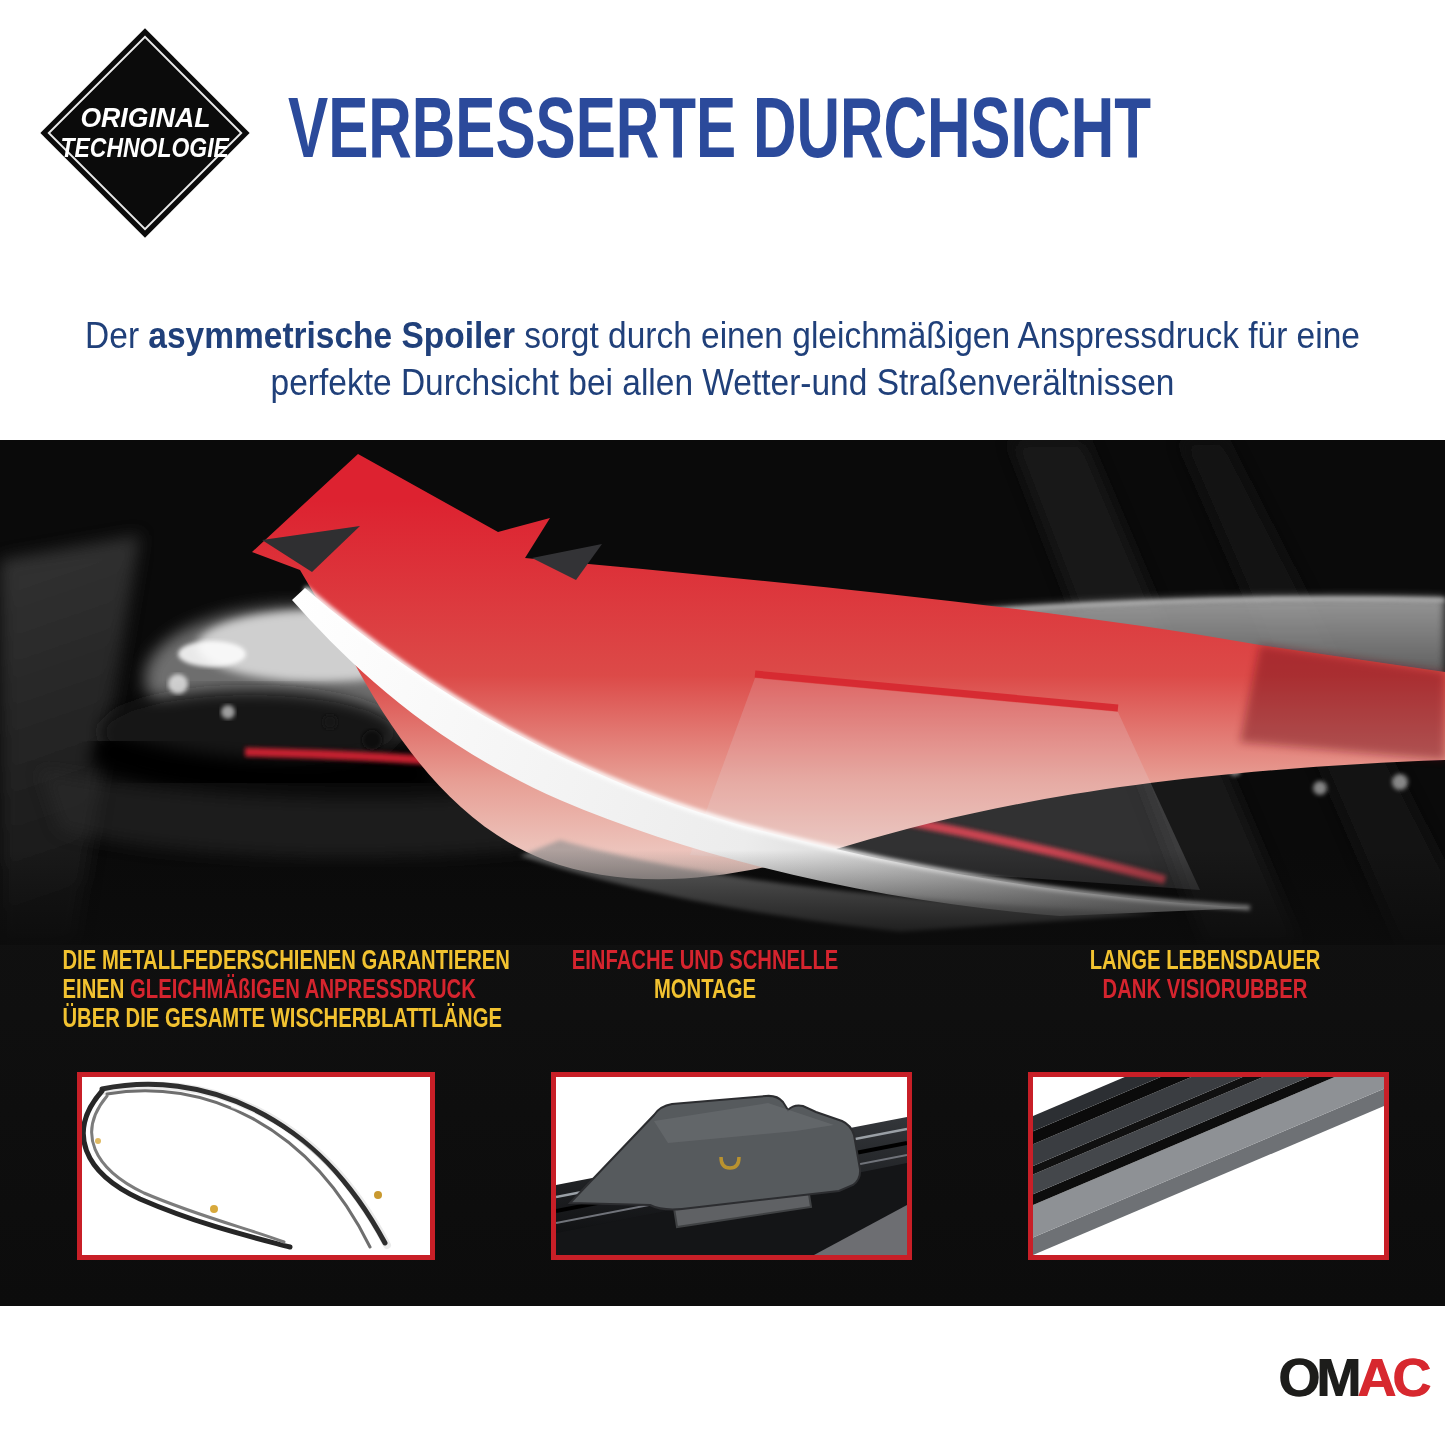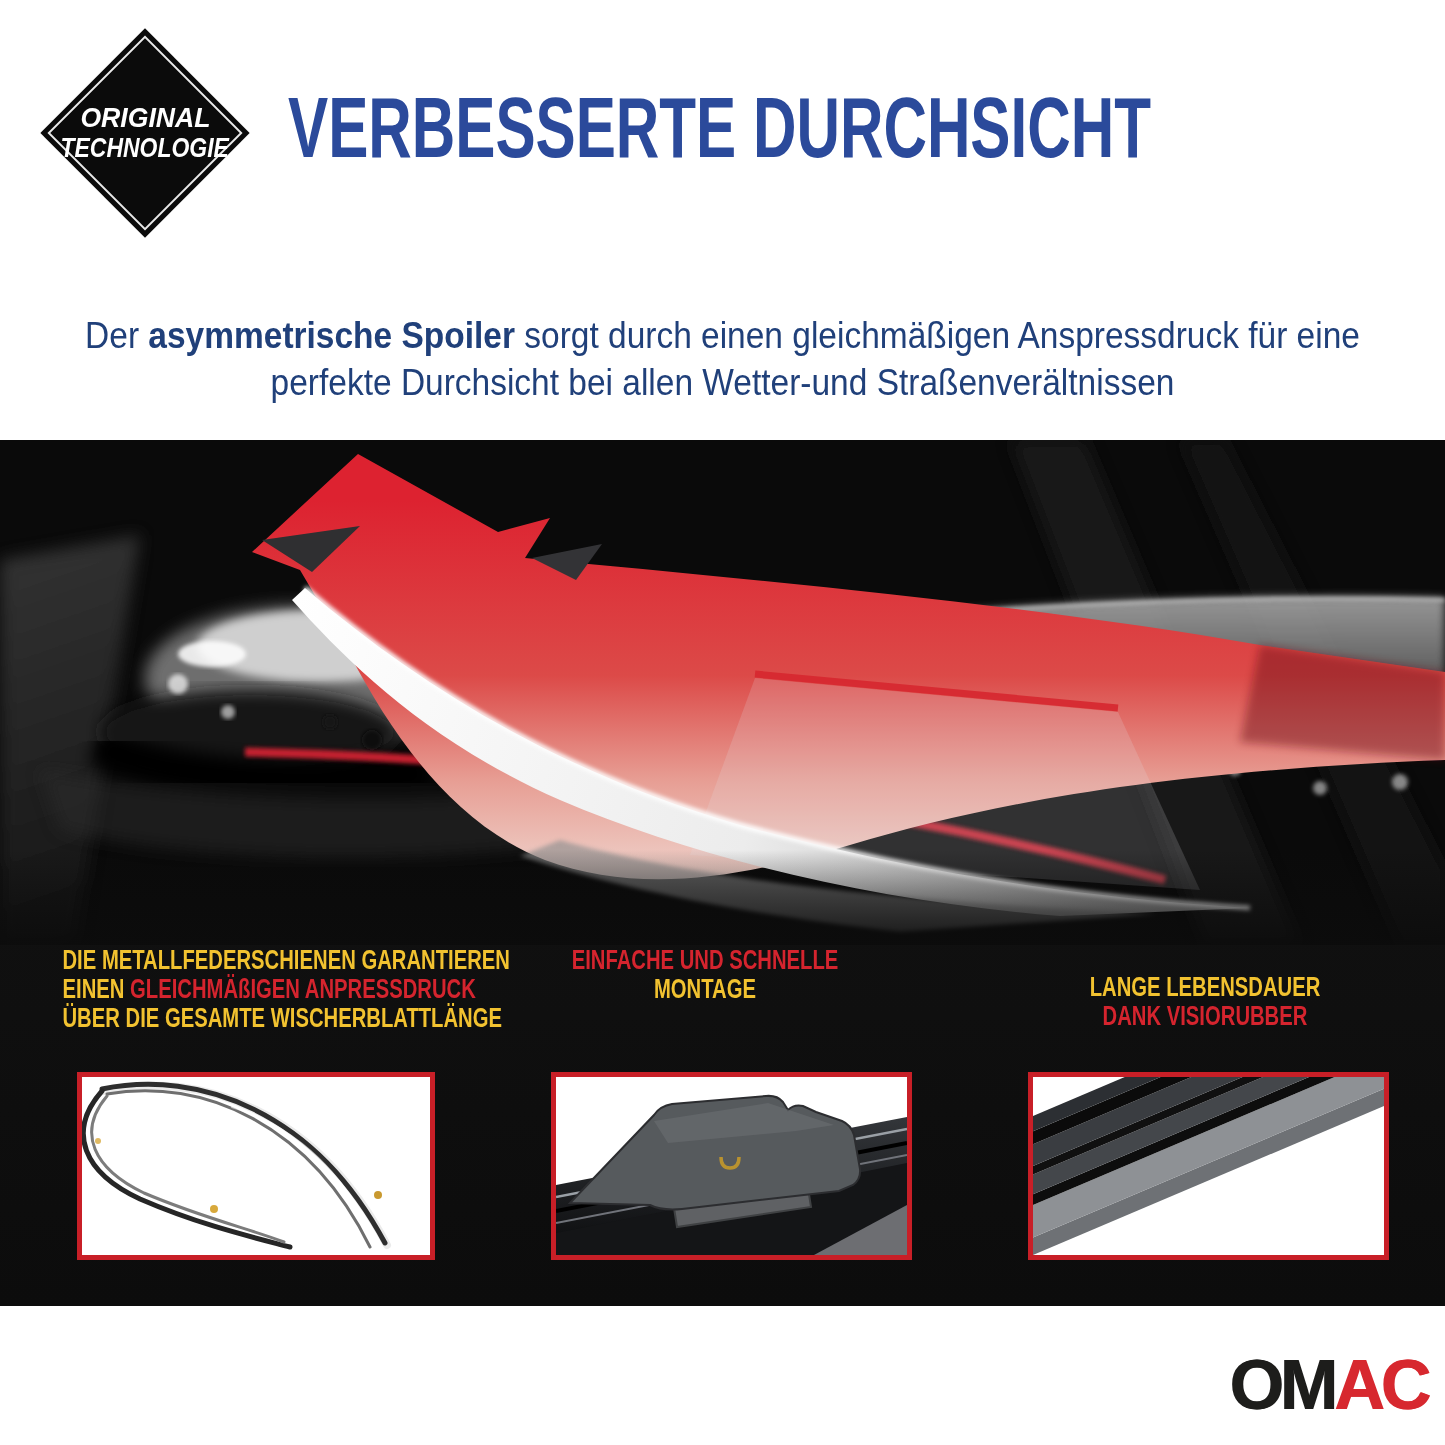--- a/index.html
+++ b/index.html
@@ -29,36 +29,36 @@
   
   .hero{position:absolute;left:0;top:440px;width:1445px;height:866px;
         background:linear-gradient(180deg,#0b0b0b 0%,#101010 55%,#0c0c0c 100%);padding-left:24px;}
   .hero-art{position:absolute;left:0;top:0;width:1445px;height:505px;display:block;}
 
   
   .features{position:absolute;left:0;top:506px;width:1445px;}
   .fcol{position:absolute;text-align:center;}
   .fcol-1{left:0;width:500px;}
   .fcol-2{left:464px;width:482px;}
-  .fcol-3{left:965px;width:480px;margin-top:27px;}
+  .fcol-3{left:965px;width:480px;}
   .fline{height:29px;line-height:29px;font-weight:bold;font-size:27px;white-space:nowrap;
          transform:scaleX(.75);transform-origin:center;}
   .yel{color:#f2c230;}
   .redt{color:#d5242e;}
 
   
   .pbox{position:absolute;top:632px;height:188px;border:5px solid #c81f27;
         background:#ffffff;box-sizing:border-box;}
   .pbox svg{display:block;width:100%;height:100%;}
   .pbox-1{left:77px;width:358px;}
   .pbox-2{left:551px;width:361px;}
   .pbox-3{left:1028px;width:361px;}
 
   
-  .logo{position:absolute;top:1350px;right:18px;font-size:70px;font-weight:bold;
+  .logo{position:absolute;top:1350px;right:18px;font-size:54px;font-weight:bold;
         letter-spacing:-4px;white-space:nowrap;line-height:1;}
   .logo .lo-dark{color:#1d1d1b;text-shadow:1px 0 #1d1d1b;}
   .logo .lo-red{color:#d7282f;text-shadow:1px 0 #d7282f;}
 </style>
 </head>
 <body>
 
 <div class="stage">
 
   <div class="badge">

